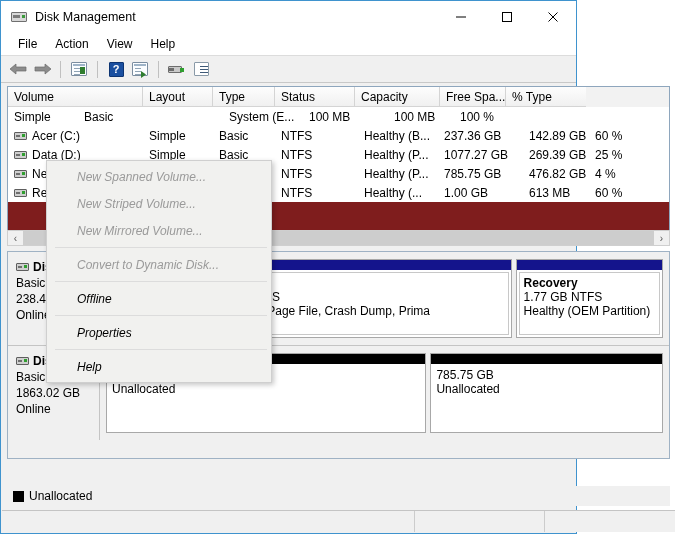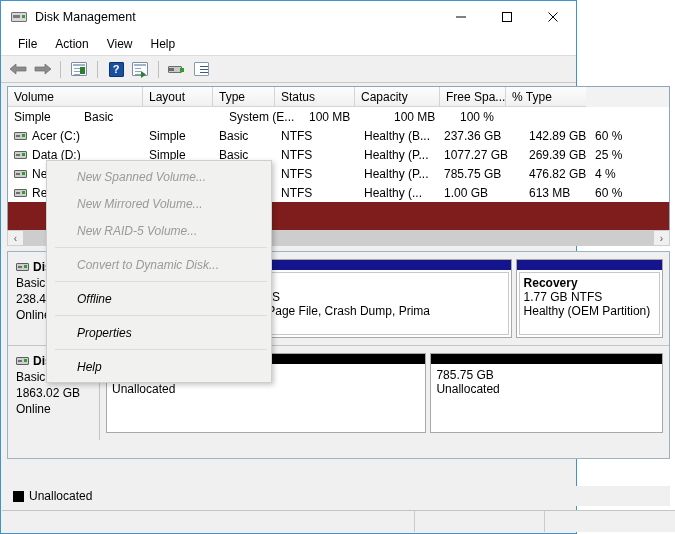--- a/index.html
+++ b/index.html
@@ -439,22 +439,22 @@
   </div>
 
   <div class="statusbar">
     <div class="sec" style="flex:1"></div>
     <div class="sec" style="width:130px"></div>
     <div class="sec" style="width:130px;border-right:none"></div>
   </div>
 
   <div class="ctx">
     <div class="mitem disabled">New Spanned Volume...</div>
+    <div class="mitem disabled">New Striped Volume...</div>
     <div class="mitem disabled">New Mirrored Volume...</div>
-    <div class="mitem disabled">New RAID-5 Volume...</div>
     <div class="msep"></div>
     <div class="mitem disabled">Convert to Dynamic Disk...</div>
     <div class="msep"></div>
     <div class="mitem">Offline</div>
     <div class="msep"></div>
     <div class="mitem">Properties</div>
     <div class="msep"></div>
     <div class="mitem">Help</div>
   </div>
 

